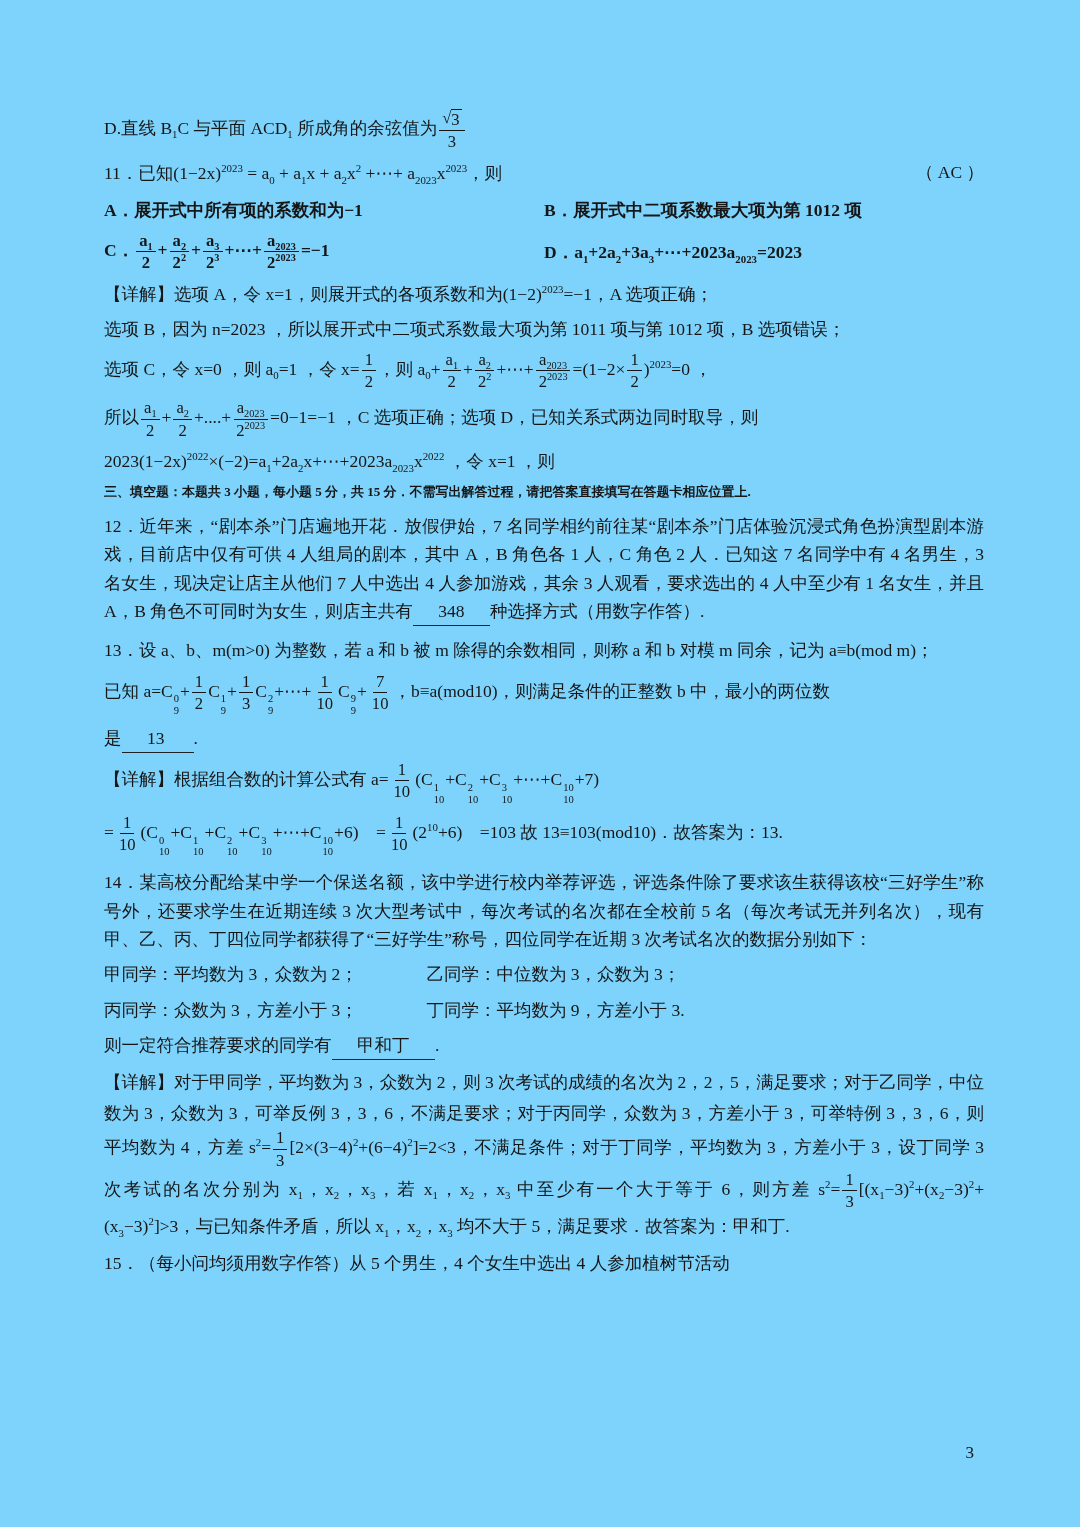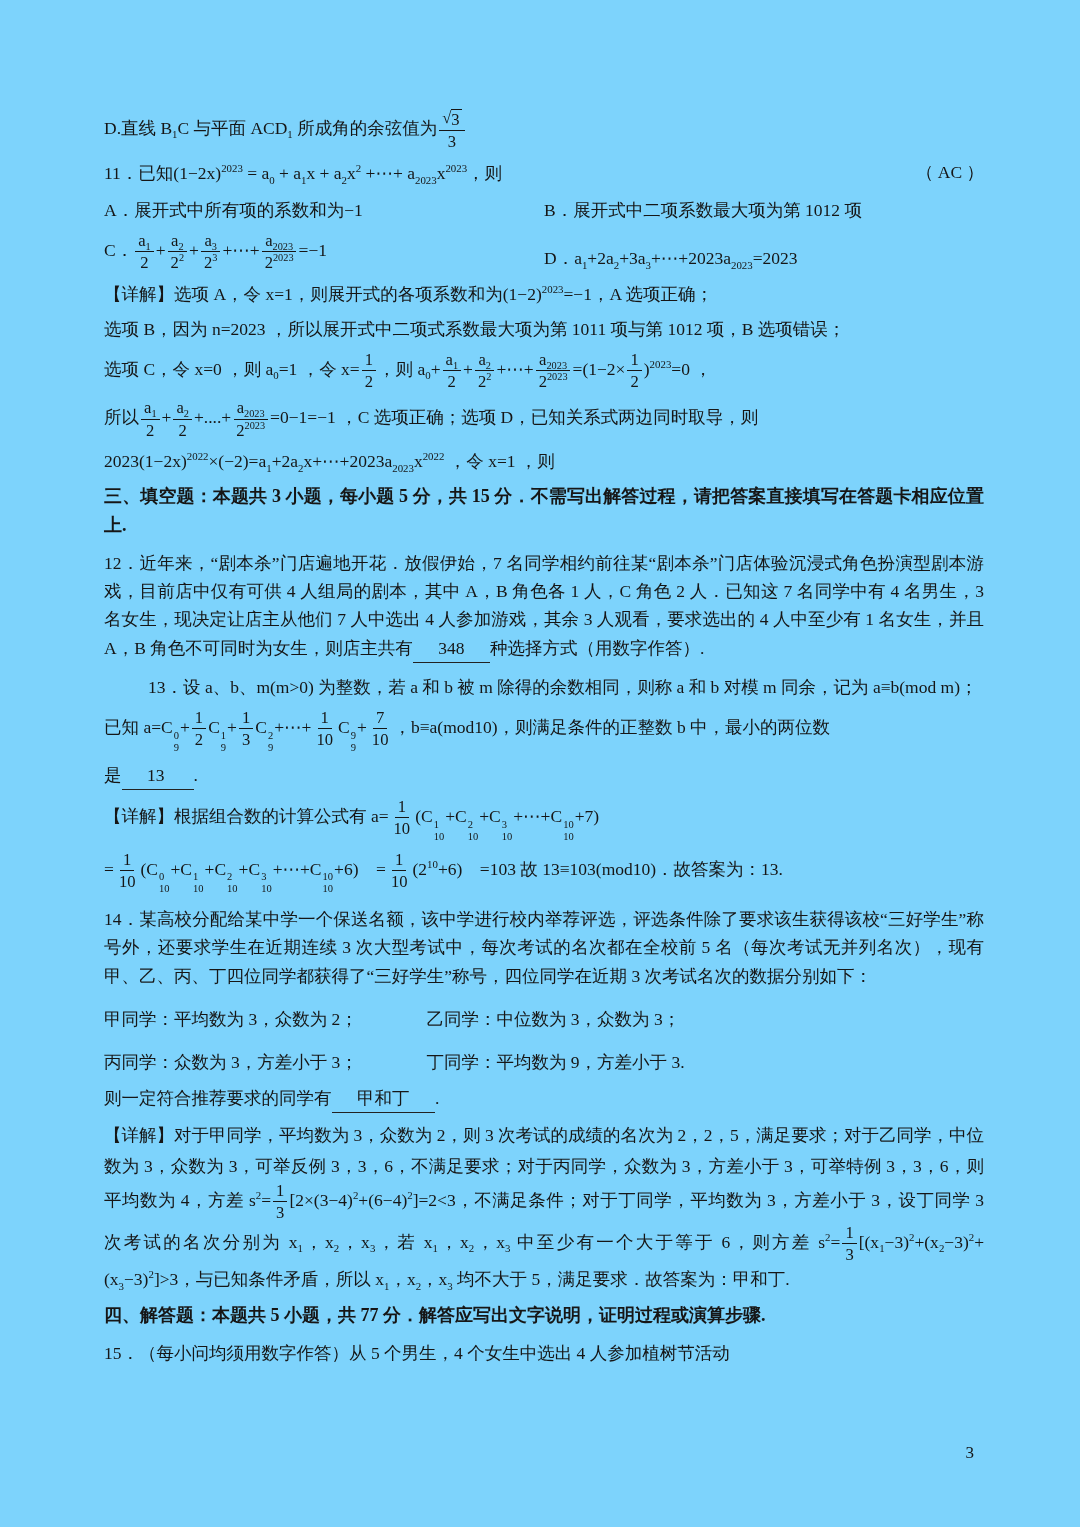--- a/index.html
+++ b/index.html
@@ -6,24 +6,24 @@
   html,body{margin:0;padding:0;background:#ffffff;}
   .page{
     width:1080px;min-height:1527px;margin:0 auto;position:relative;
     padding:108px 96px 30px 104px;
     font-family:"Liberation Serif","DejaVu Serif",serif;
     font-size:17.5px;line-height:1.62;color:#161616;
     background:#7dd3fc;
   }
   .blk{margin-bottom:7px;}
   .row-between{display:flex;justify-content:space-between;align-items:flex-start;gap:37px;}
-  .two-col{display:flex;align-items:flex-end;}
+  .two-col{display:flex;align-items:center;font-weight:bold;}
   .two-col .col{width:50%;}
-  .two-col-narrow .colw{display:inline-block;width:318px;margin-top:8px;}
-  .section-header{font-weight:bold;font-size:18px;margin-top:6px;margin-bottom:9px;line-height:1.6;}
+  .two-col-narrow .colw{display:inline-block;width:318px;}
+  .section-header{font-weight:bold;font-size:13px;margin-top:6px;margin-bottom:9px;line-height:1.6;}
   .para{text-align:justify;}
   .mline{line-height:1.75;}
   sup{font-size:0.62em;line-height:0;vertical-align:super;}
   sub{font-size:0.62em;line-height:0;vertical-align:sub;}
   .frac{
     display:inline-flex;flex-direction:column;align-items:center;
     vertical-align:middle;line-height:1.15;text-align:center;
     margin:0 2px;font-size:0.95em;
   }
   .frac .num{border-bottom:1px solid currentColor;padding:0 3px 1px;}
@@ -108,21 +108,21 @@
       </span>+....+<span class="frac">
         <span class="num">a<sub>2023</sub></span>
         <span class="den">2<sup>2023</sup></span>
       </span>=0−1=−1 ，C 选项正确；选项 D，已知关系式两边同时取导，则</div>
   <div class="blk">2023(1−2x)<sup>2022</sup>×(−2)=a<sub>1</sub>+2a<sub>2</sub>x+⋯+2023a<sub>2023</sub>x<sup>2022</sup> ，令 x=1 ，则</div>
 
   <div class="blk section-header para">三、填空题：本题共 3 小题，每小题 5 分，共 15 分．不需写出解答过程，请把答案直接填写在答题卡相应位置上.</div>
 
   <div class="blk para">12．近年来，“剧本杀”门店遍地开花．放假伊始，7 名同学相约前往某“剧本杀”门店体验沉浸式角色扮演型剧本游戏，目前店中仅有可供 4 人组局的剧本，其中 A，B 角色各 1 人，C 角色 2 人．已知这 7 名同学中有 4 名男生，3 名女生，现决定让店主从他们 7 人中选出 4 人参加游戏，其余 3 人观看，要求选出的 4 人中至少有 1 名女生，并且 A，B 角色不可同时为女生，则店主共有<span class="blank">　348　</span>种选择方式（用数字作答）.</div>
 
-  <div class="blk" style="margin-top:10px;margin-left:44px;">13．设 a、b、m(m&gt;0) 为整数，若 a 和 b 被 m 除得的余数相同，则称 a 和 b 对模 m 同余，记为 a≡b(mod m)；</div>
+  <div class="blk" style="margin-top:10px;">13．设 a、b、m(m&gt;0) 为整数，若 a 和 b 被 m 除得的余数相同，则称 a 和 b 对模 m 同余，记为 a≡b(mod m)；</div>
   <div class="blk mline">已知 a=C<span class="scripts">
         <span class="sc-top">0</span>
         <span class="sc-bot">9</span>
       </span>+<span class="frac">
         <span class="num">1</span>
         <span class="den">2</span>
       </span>C<span class="scripts">
         <span class="sc-top">1</span>
         <span class="sc-bot">9</span>
       </span>+<span class="frac">
@@ -195,18 +195,17 @@
   <div class="blk">则一定符合推荐要求的同学有<span class="blank">　甲和丁　</span>.</div>
 
   <div class="blk para mline">【详解】对于甲同学，平均数为 3，众数为 2，则 3 次考试的成绩的名次为 2，2，5，满足要求；对于乙同学，中位数为 3，众数为 3，可举反例 3，3，6，不满足要求；对于丙同学，众数为 3，方差小于 3，可举特例 3，3，6，则平均数为 4，方差 s<sup>2</sup>=<span class="frac">
         <span class="num">1</span>
         <span class="den">3</span>
       </span>[2×(3−4)<sup>2</sup>+(6−4)<sup>2</sup>]=2&lt;3，不满足条件；对于丁同学，平均数为 3，方差小于 3，设丁同学 3 次考试的名次分别为 x<sub>1</sub>，x<sub>2</sub>，x<sub>3</sub>，若 x<sub>1</sub>，x<sub>2</sub>，x<sub>3</sub> 中至少有一个大于等于 6，则方差 s<sup>2</sup>=<span class="frac">
         <span class="num">1</span>
         <span class="den">3</span>
       </span>[(x<sub>1</sub>−3)<sup>2</sup>+(x<sub>2</sub>−3)<sup>2</sup>+(x<sub>3</sub>−3)<sup>2</sup>]&gt;3，与已知条件矛盾，所以 x<sub>1</sub>，x<sub>2</sub>，x<sub>3</sub> 均不大于 5，满足要求．故答案为：甲和丁.</div>
 
-  <div class="blk section-header">四、解答题：本题共 5 小题，共 77 分．解答应写出文字说明，证明过程或演算步骤.</div>
 
   <div class="blk">15．（每小问均须用数字作答）从 5 个男生，4 个女生中选出 4 人参加植树节活动</div>
 
   <div class="page-number">3</div>
 </div>
 
 </body></html>

